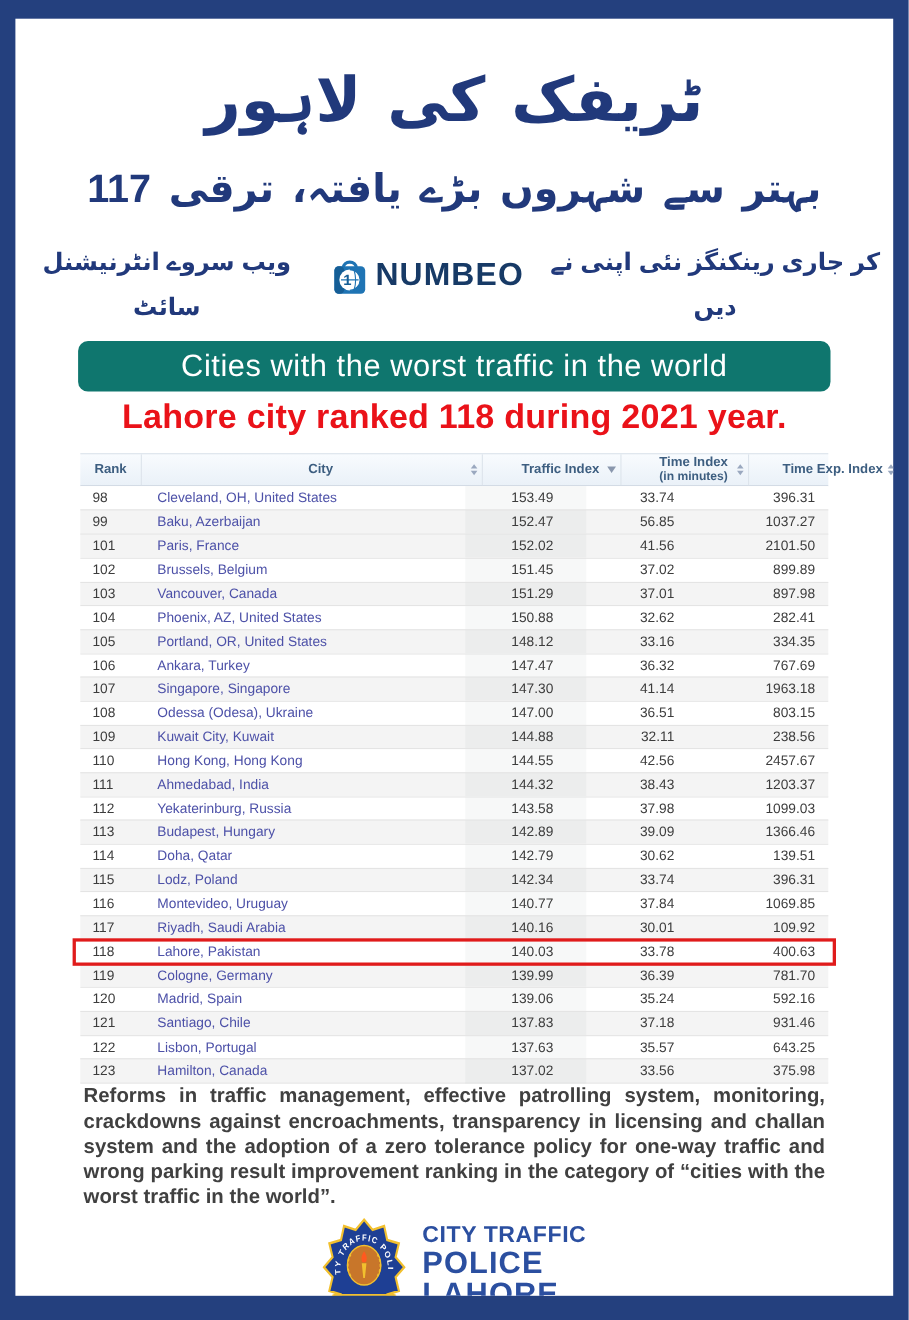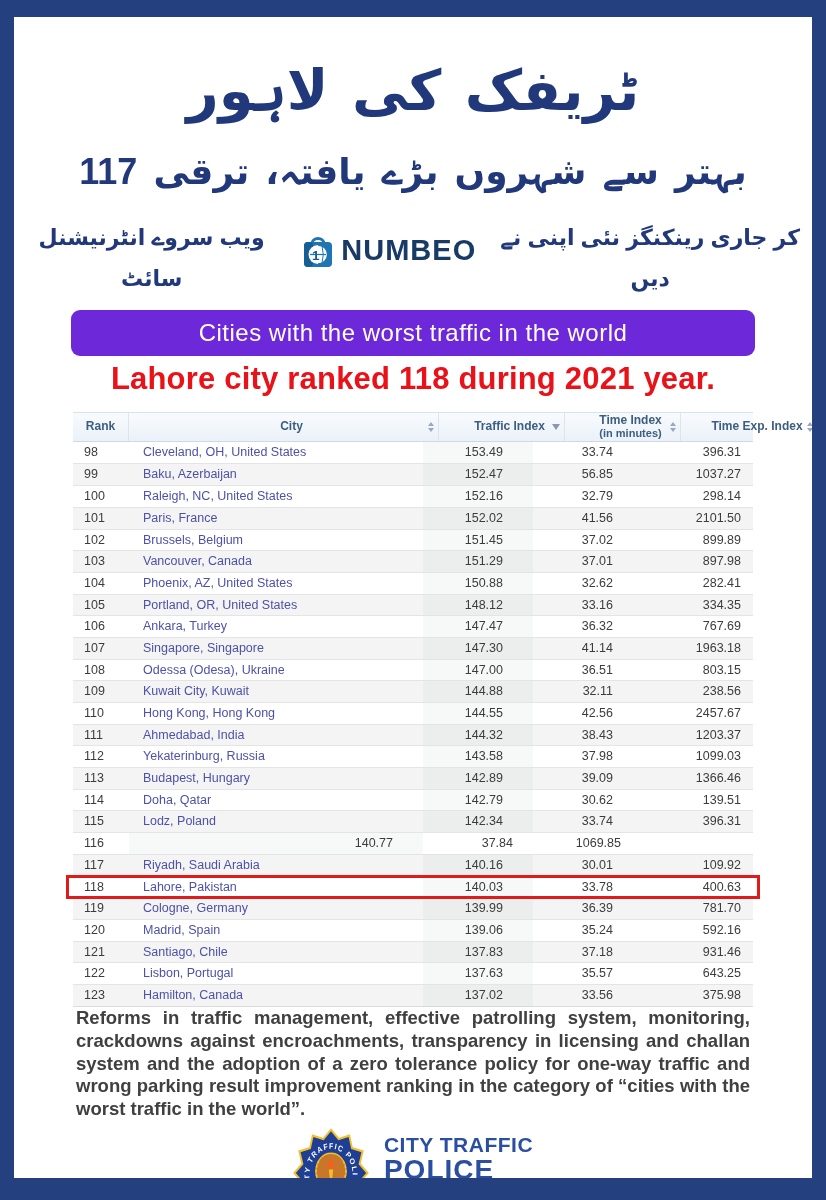--- a/index.html
+++ b/index.html
@@ -27,23 +27,23 @@
     display: flex; justify-content: center; gap: 12px;
     color: #21397b; font-weight: bold; font-size: 22px;
   }
   .numbeo-lockup { display: inline-flex; align-items: center; gap: 6px; direction: ltr; }
   .numbeo-word { font-size: 29px; font-weight: bold; color: #173a66; letter-spacing: 1px; }
 
   
   .banner {
     margin: 18px auto 0 auto;
     width: 684px; height: 46px;
-    background: #6d28d9; border-radius: 9px;
+    background: #0f766e; border-radius: 9px;
     display: flex; align-items: center; justify-content: center;
-    color: #ffffff; font-size: 24px; font-weight: normal; letter-spacing: 0.5px;
+    color: #ffffff; font-size: 28px; font-weight: normal; letter-spacing: 0.5px;
   }
   .headline {
     margin-top: 5px;
     text-align: center;
     color: #ea1219; font-size: 31px; font-weight: bold; letter-spacing: 0.2px;
   }
 
   
   .traffic-table { width: 680px; margin: 15px auto 0 auto; font-size: 12.5px; }
   .t-head, .t-row { display: grid; grid-template-columns: 56px 294px 110px 100px 120px; }
@@ -173,27 +173,20 @@
           <div class="cell-num cell-time">33.74</div>
           <div class="cell-num cell-exp">396.31</div>
         </div>
         <div class="t-row alt">
           <div class="cell-rank">99</div>
           <div class="cell-city">Baku, Azerbaijan</div>
           <div class="cell-num cell-traffic">152.47</div>
           <div class="cell-num cell-time">56.85</div>
           <div class="cell-num cell-exp">1037.27</div>
         </div>
-        <div class="t-row">
-          <div class="cell-rank">100</div>
-          <div class="cell-city">Raleigh, NC, United States</div>
-          <div class="cell-num cell-traffic">152.16</div>
-          <div class="cell-num cell-time">32.79</div>
-          <div class="cell-num cell-exp">298.14</div>
-        </div>
         <div class="t-row alt">
           <div class="cell-rank">101</div>
           <div class="cell-city">Paris, France</div>
           <div class="cell-num cell-traffic">152.02</div>
           <div class="cell-num cell-time">41.56</div>
           <div class="cell-num cell-exp">2101.50</div>
         </div>
         <div class="t-row">
           <div class="cell-rank">102</div>
           <div class="cell-city">Brussels, Belgium</div>
@@ -287,20 +280,21 @@
         </div>
         <div class="t-row alt">
           <div class="cell-rank">115</div>
           <div class="cell-city">Lodz, Poland</div>
           <div class="cell-num cell-traffic">142.34</div>
           <div class="cell-num cell-time">33.74</div>
           <div class="cell-num cell-exp">396.31</div>
         </div>
         <div class="t-row">
           <div class="cell-rank">116</div>
+          <div class="cell-city">Montevideo, Uruguay</div>
           <div class="cell-num cell-traffic">140.77</div>
           <div class="cell-num cell-time">37.84</div>
           <div class="cell-num cell-exp">1069.85</div>
         </div>
         <div class="t-row alt">
           <div class="cell-rank">117</div>
           <div class="cell-city">Riyadh, Saudi Arabia</div>
           <div class="cell-num cell-traffic">140.16</div>
           <div class="cell-num cell-time">30.01</div>
           <div class="cell-num cell-exp">109.92</div>

